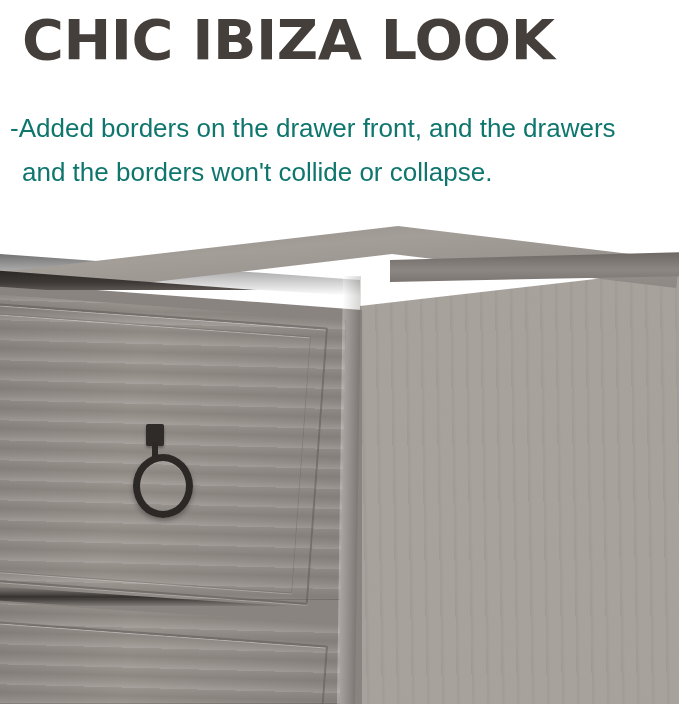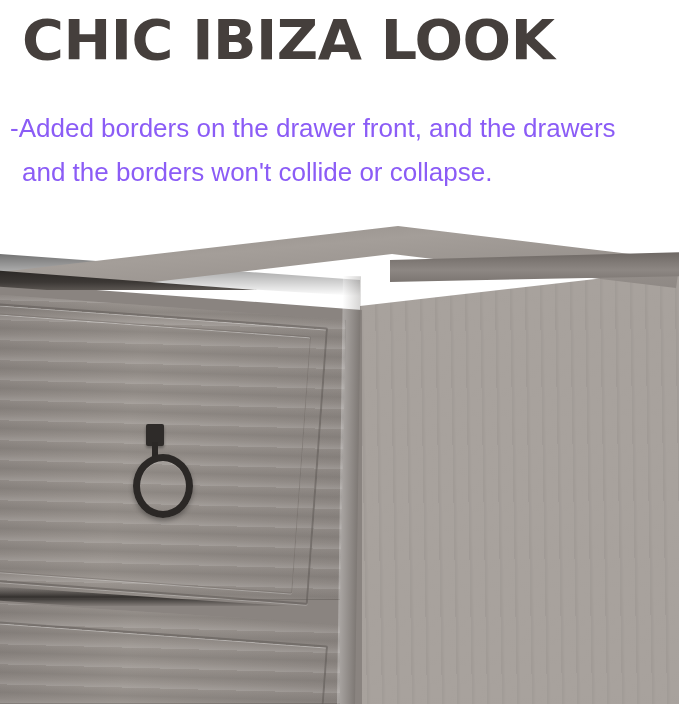--- a/index.html
+++ b/index.html
@@ -35,21 +35,21 @@
     transform-origin: left top;
   }
   .subcopy {
     position: absolute;
     left: 10px;
     top: 106px;
     width: 660px;
     font-family: "Liberation Sans", sans-serif;
     font-size: 26px;
     line-height: 44px;
-    color: #8b5cf6;
+    color: #0f766e;
   }
   .subcopy .line2 {
     display: block;
     padding-left: 12px;
   }
 
   
   .photo {
     position: absolute;
     left: 0;

